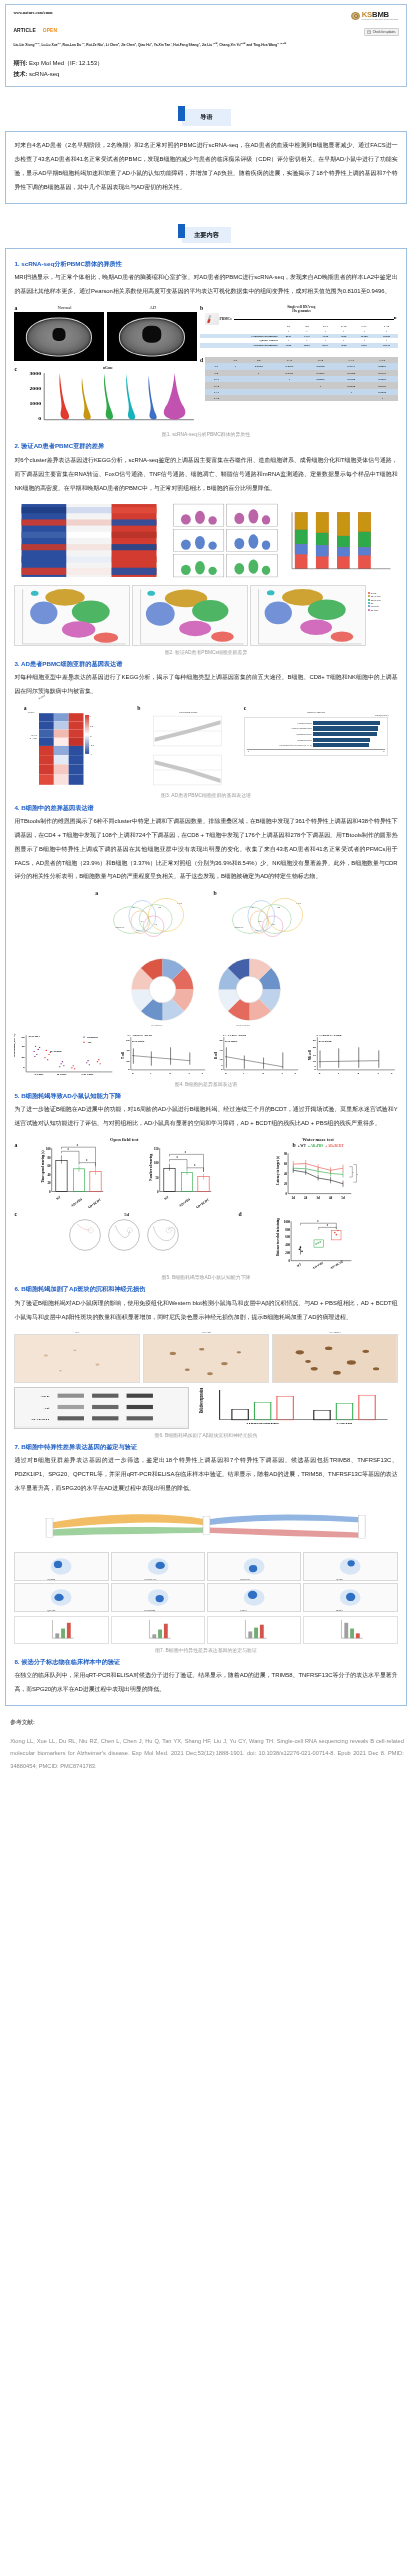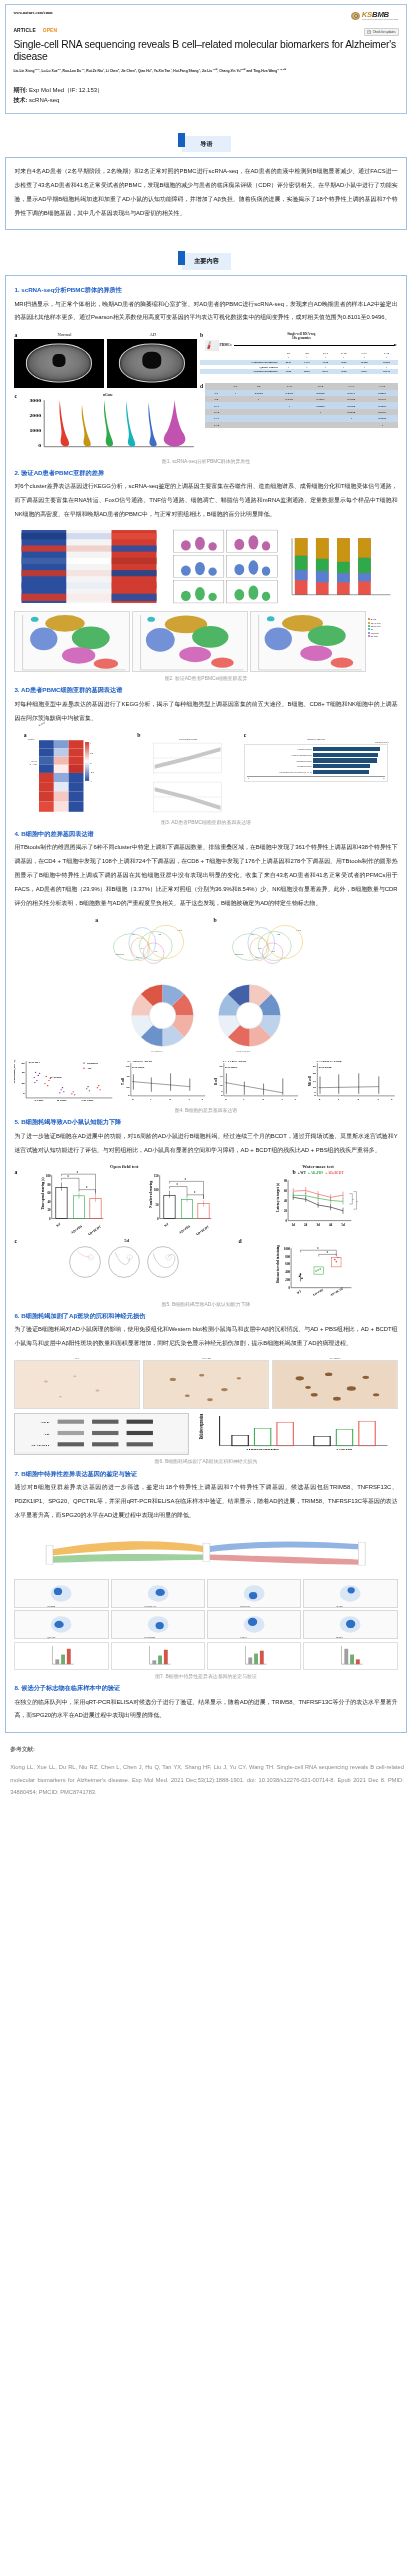--- a/index.html
+++ b/index.html
@@ -26,21 +26,21 @@
   .ks-seal {
     width:8.8px;height:8.8px;border-radius:50%;
     border:0.8px solid #b08d4a;
     background: radial-gradient(circle at 50% 45%, #e9d9b8 0%, #cbab72 60%, #a8823c 100%);
     position:relative;
   }
   .ks-seal:after{
     content:""; position:absolute; inset:1.5px; border-radius:50%;
     border:0.5px solid #8d6b2e;
   }
-  .ks-text { line-height:1;font-style:italic; }
+  .ks-text { line-height:1; }
   .ks-main { font-size:7.7px; font-weight:800; color:#2b2b2b; letter-spacing:-0.2px; font-family:"Liberation Sans", sans-serif;}
   .ks-main .ks-k { color:#c28a2e; }
   .ks-sub { font-size:1.3px; color:#6a6a6a; letter-spacing:0.1px; margin-top:0.5px;}
 
   .jrow2 { display:flex; align-items:flex-start; justify-content:space-between; margin-top:7.2px;}
   .badges { display:flex; align-items:baseline; gap:6.7px; }
   .b-article { font-size:4.9px; font-weight:800; color:#111; letter-spacing:0.2px; font-family:"Liberation Sans", sans-serif;}
   .b-open { font-size:4.9px; font-weight:800; color:#ef8a16; letter-spacing:0.2px;}
   .updates {
     display:flex;align-items:center;gap:1.5px;
@@ -181,21 +181,20 @@
       <div class="badges">
         <div class="b-article">ARTICLE</div>
         <div class="b-open">OPEN</div>
       </div>
       <div class="updates">
         <div class="upd-ico">◫</div>
         <span>Check for updates</span>
       </div>
     </div>
 
-    <div class="jtitle">Single-cell RNA sequencing reveals B cell–related molecular biomarkers for Alzheimer's disease</div>
 
     <div class="jauthors">
       Liu-Lin Xiong<sup>1,2,9</sup>, Lu-Lu Xue<sup>3,9</sup>, Ruo-Lan Du<sup>4,9</sup>, Rui-Ze Niu<sup>4</sup>, Li Chen<sup>5</sup>, Jie Chen<sup>6</sup>, Qiao Hu<sup>5</sup>, Ya-Xin Tan<sup>4</sup>, Hui-Fang Shang<sup>7</sup>, Jia Liu<sup>4,9✉</sup>, Chang-Yin Yu<sup>8,9✉</sup> and Ting-Hua Wang<sup>3,4,5,9✉</sup>
     </div>
 
     <div class="jmeta">
       <div>
         <span class="lbl">期刊</span><span class="lbl">:</span>
         <span>Exp Mol Med（IF: 12.153）</span>
       </div>

